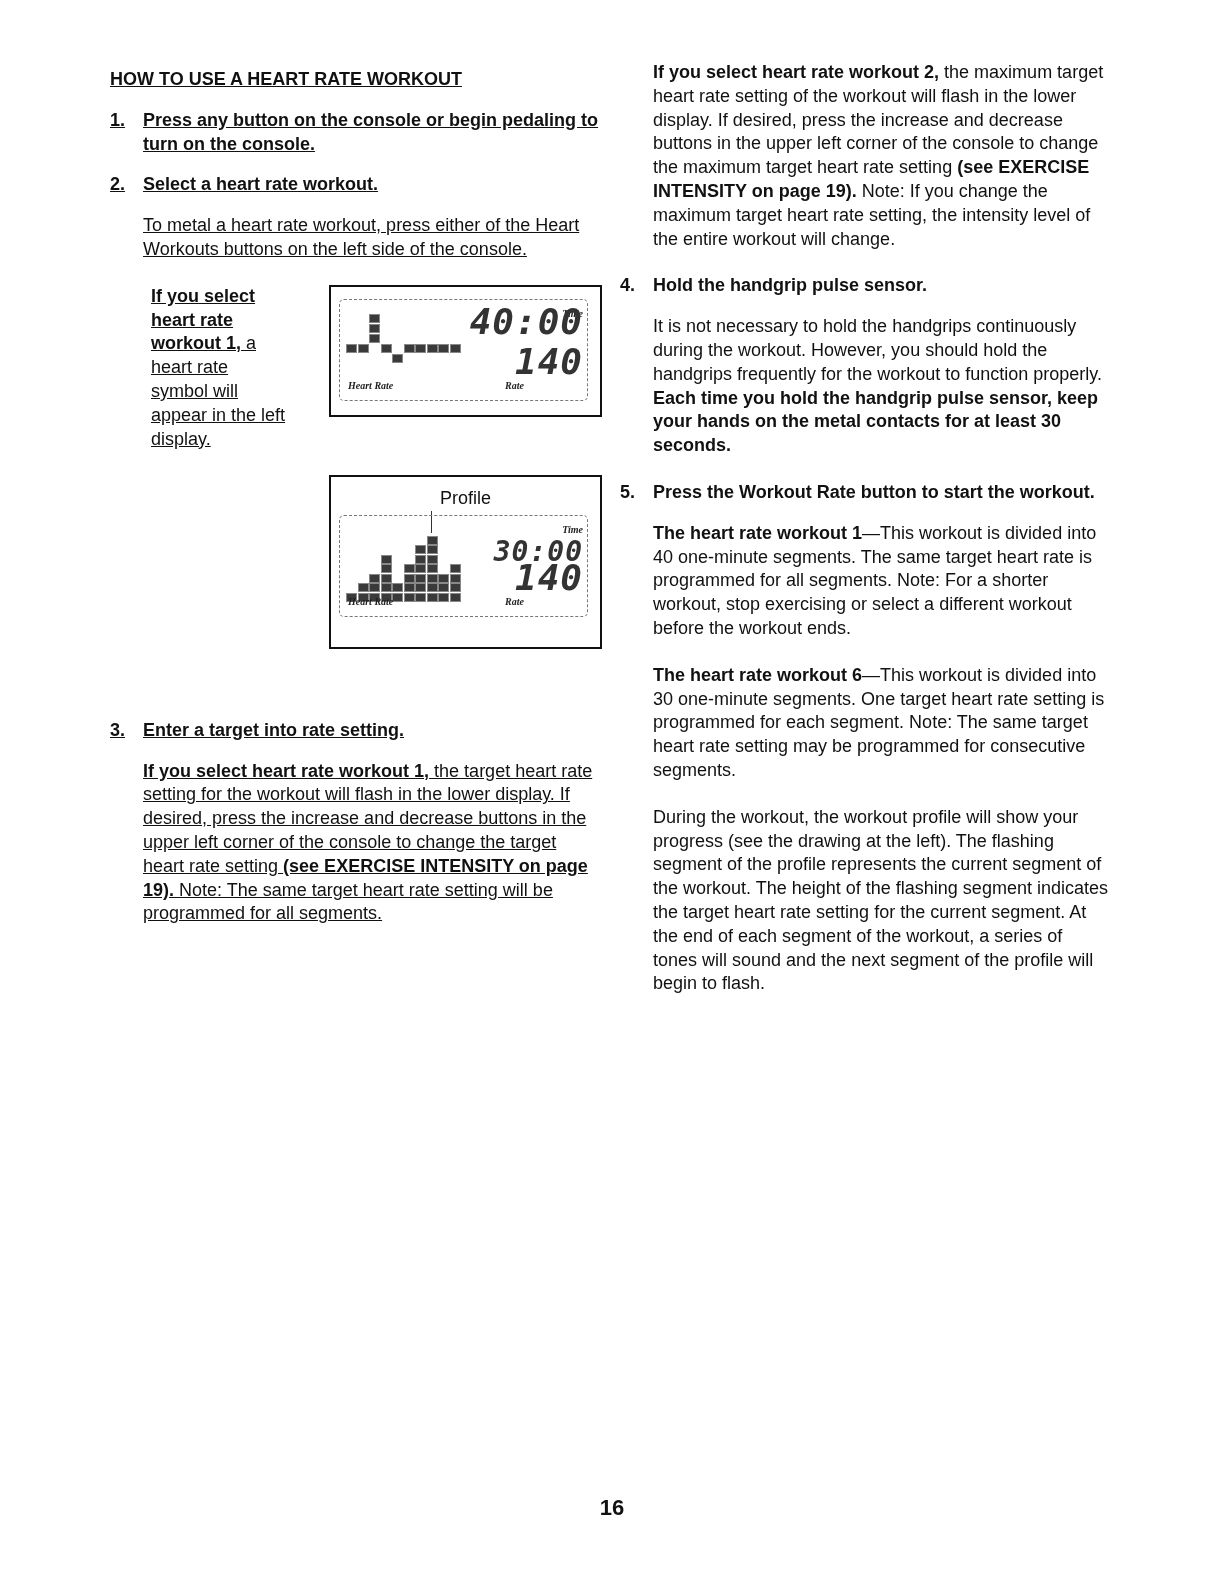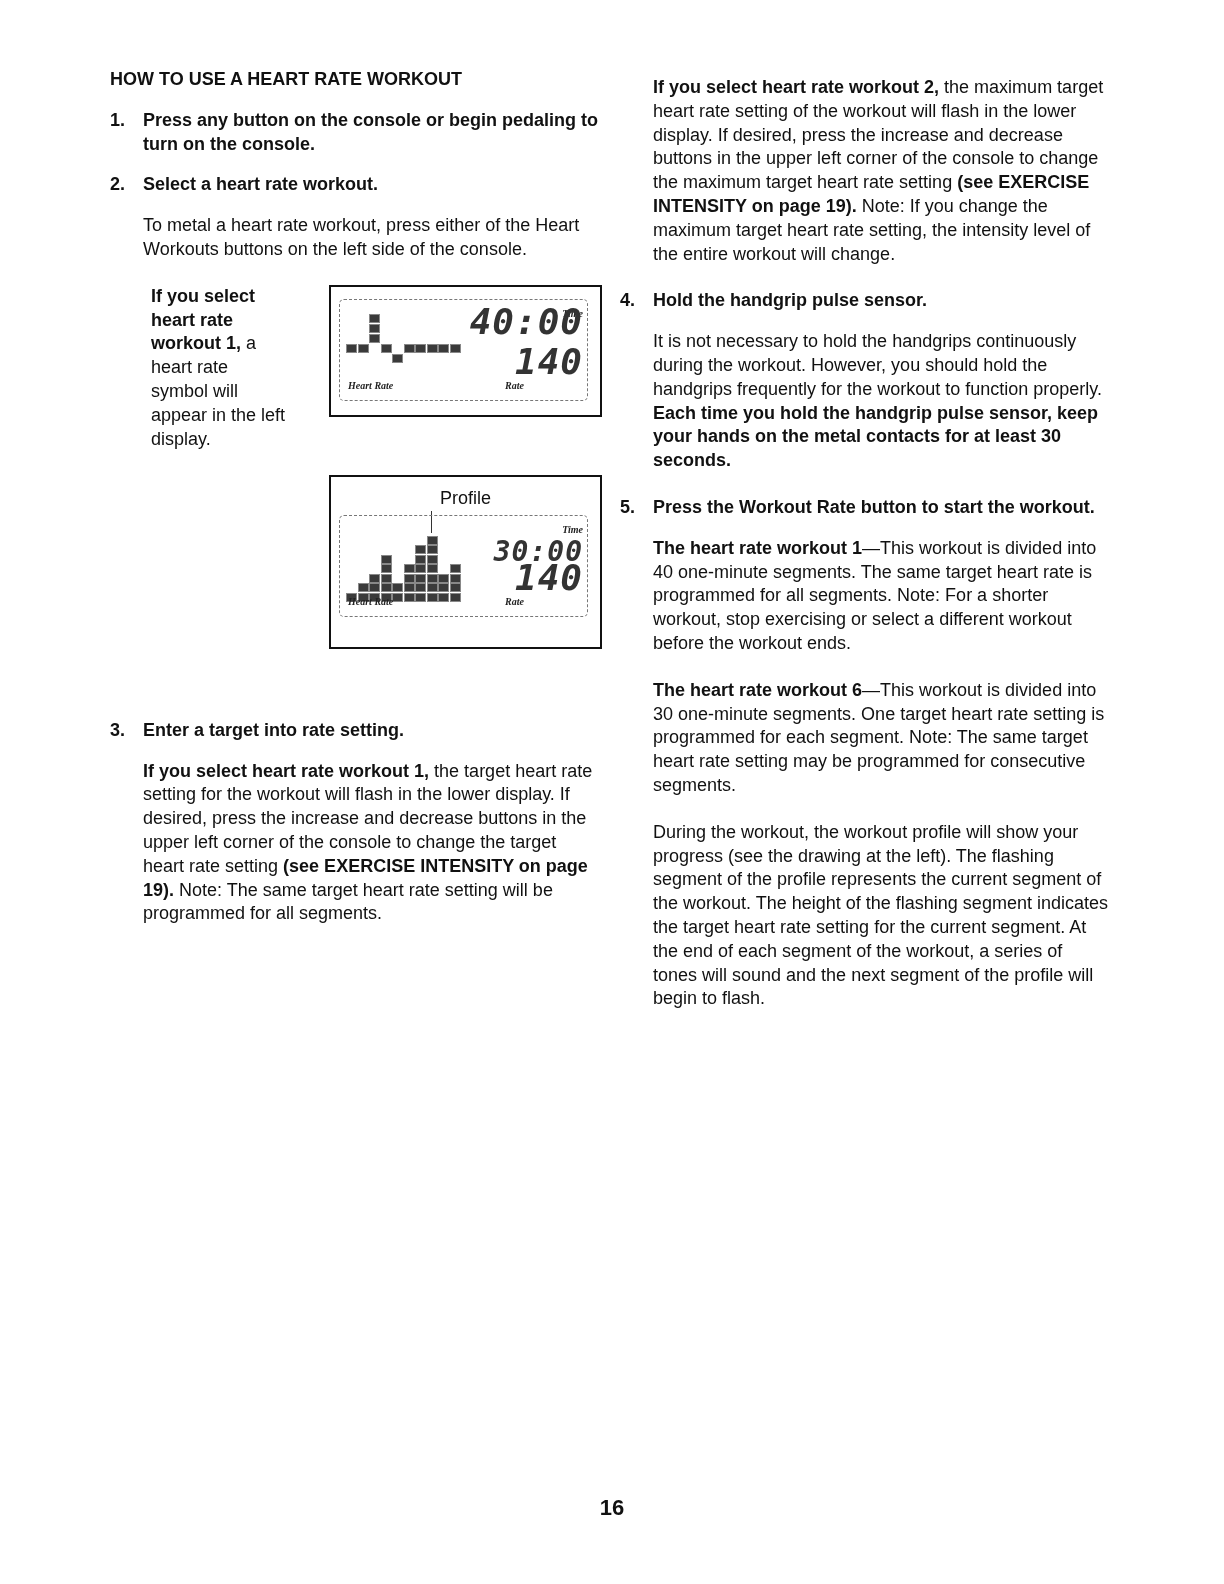--- a/index.html
+++ b/index.html
@@ -1,19 +1,19 @@
 <!DOCTYPE html>
 <html><head>
 <meta charset="utf-8">
 <style>
   html, body { margin:0; padding:0; background:#fff; }
   body { width:1224px; height:1584px; position:relative; font-family:"Liberation Sans", sans-serif; color:#111; font-size:18px; line-height:23.8px; }
   .col { position:absolute; }
-  #left { left:110px; top:68px; width:490px; }
-  #right { left:620px; top:76px; width:490px; }
+  #left { left:110px; top:68px; width:490px;text-decoration:underline; }
+  #right { left:620px; top:61px; width:490px; }
   .h { font-weight:bold; margin:0 0 17px 0; }
   .step { display:flex; margin:0 0 17px 0; font-weight:bold; }
   .step .num { width:33px; flex:none; }
   .p { margin:0 0 23px 33px; }
   .b { font-weight:bold; }
   .figrow { position:relative; margin-left:41px; }
   .figtext { width:135px; }
   .lcd-box { position:absolute; left:178px; border:2px solid #111; width:269px; background:#fff; }
   .lcd { position:absolute; left:8px; right:12px; border:1px dashed #777; border-radius:5px; }
   .lbl { position:absolute; font-family:"Liberation Serif", serif; font-style:italic; font-weight:bold; font-size:10px; color:#222; }

